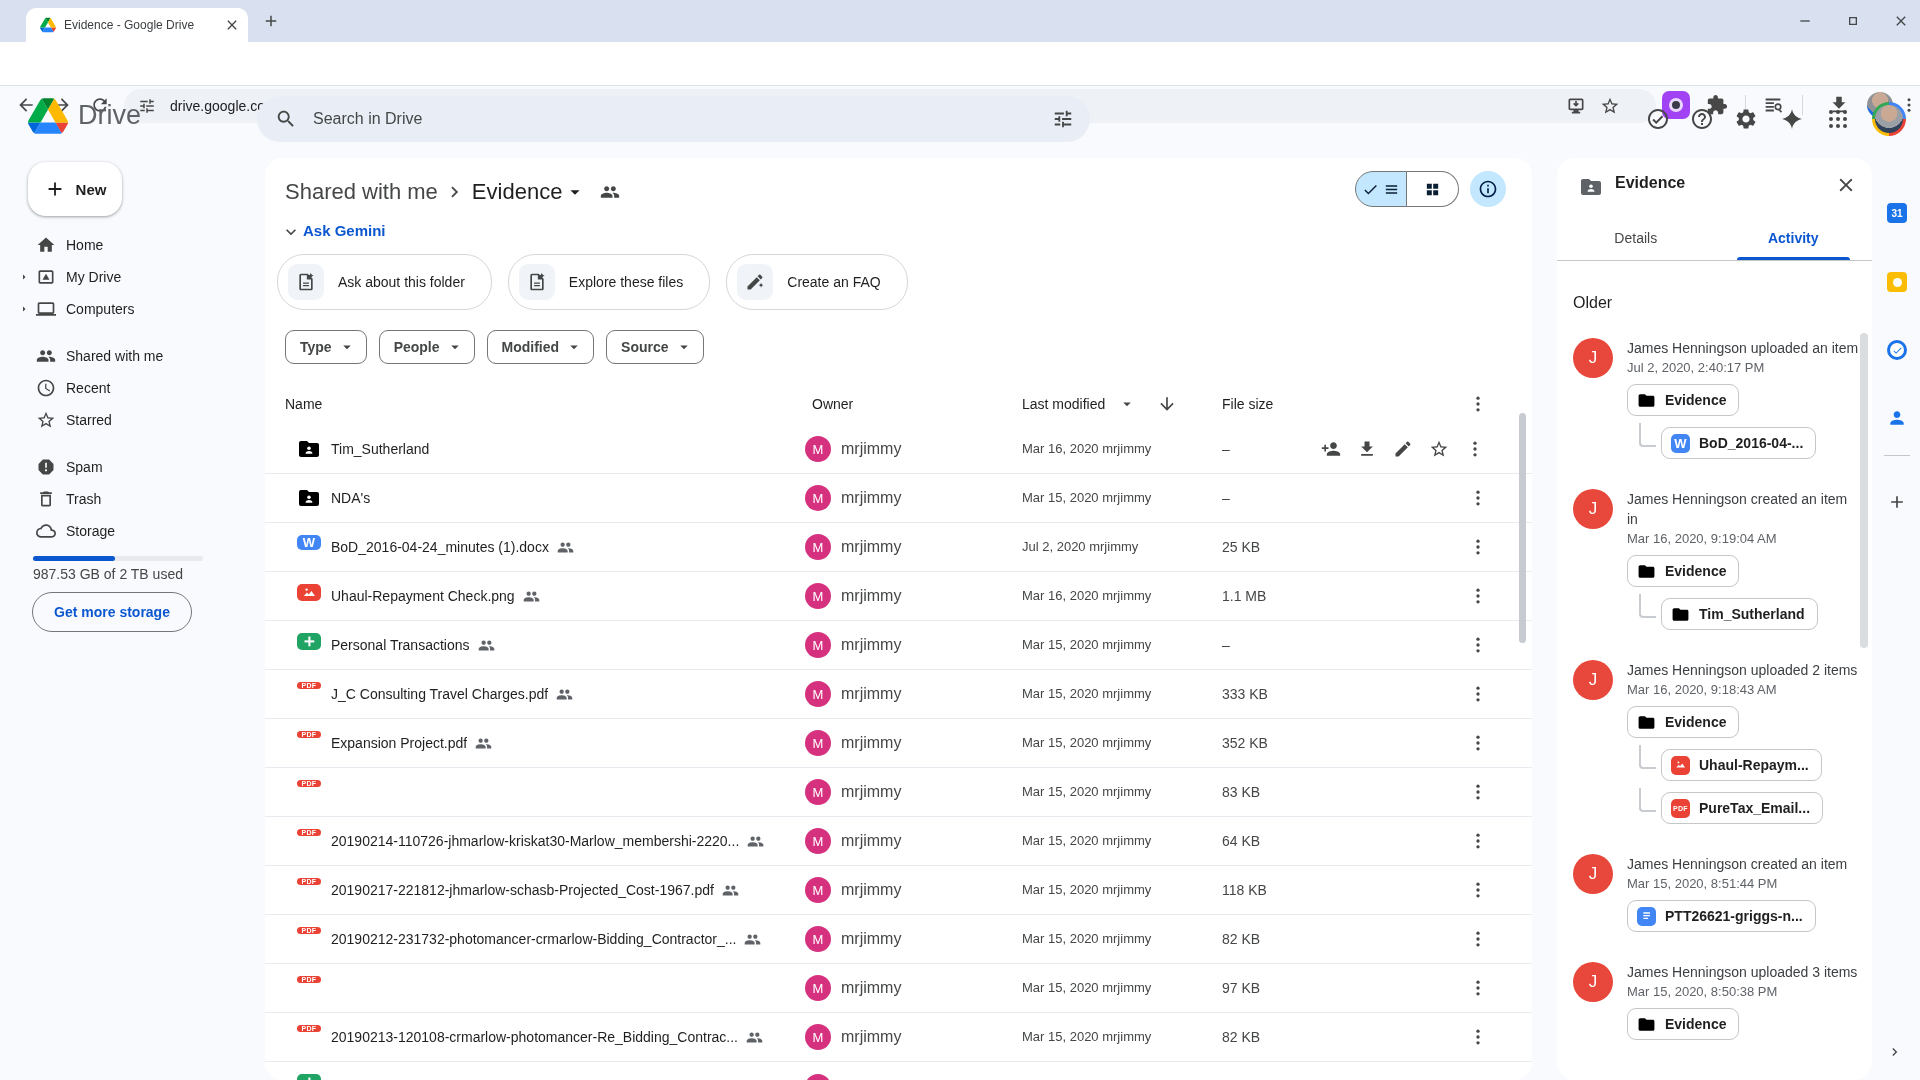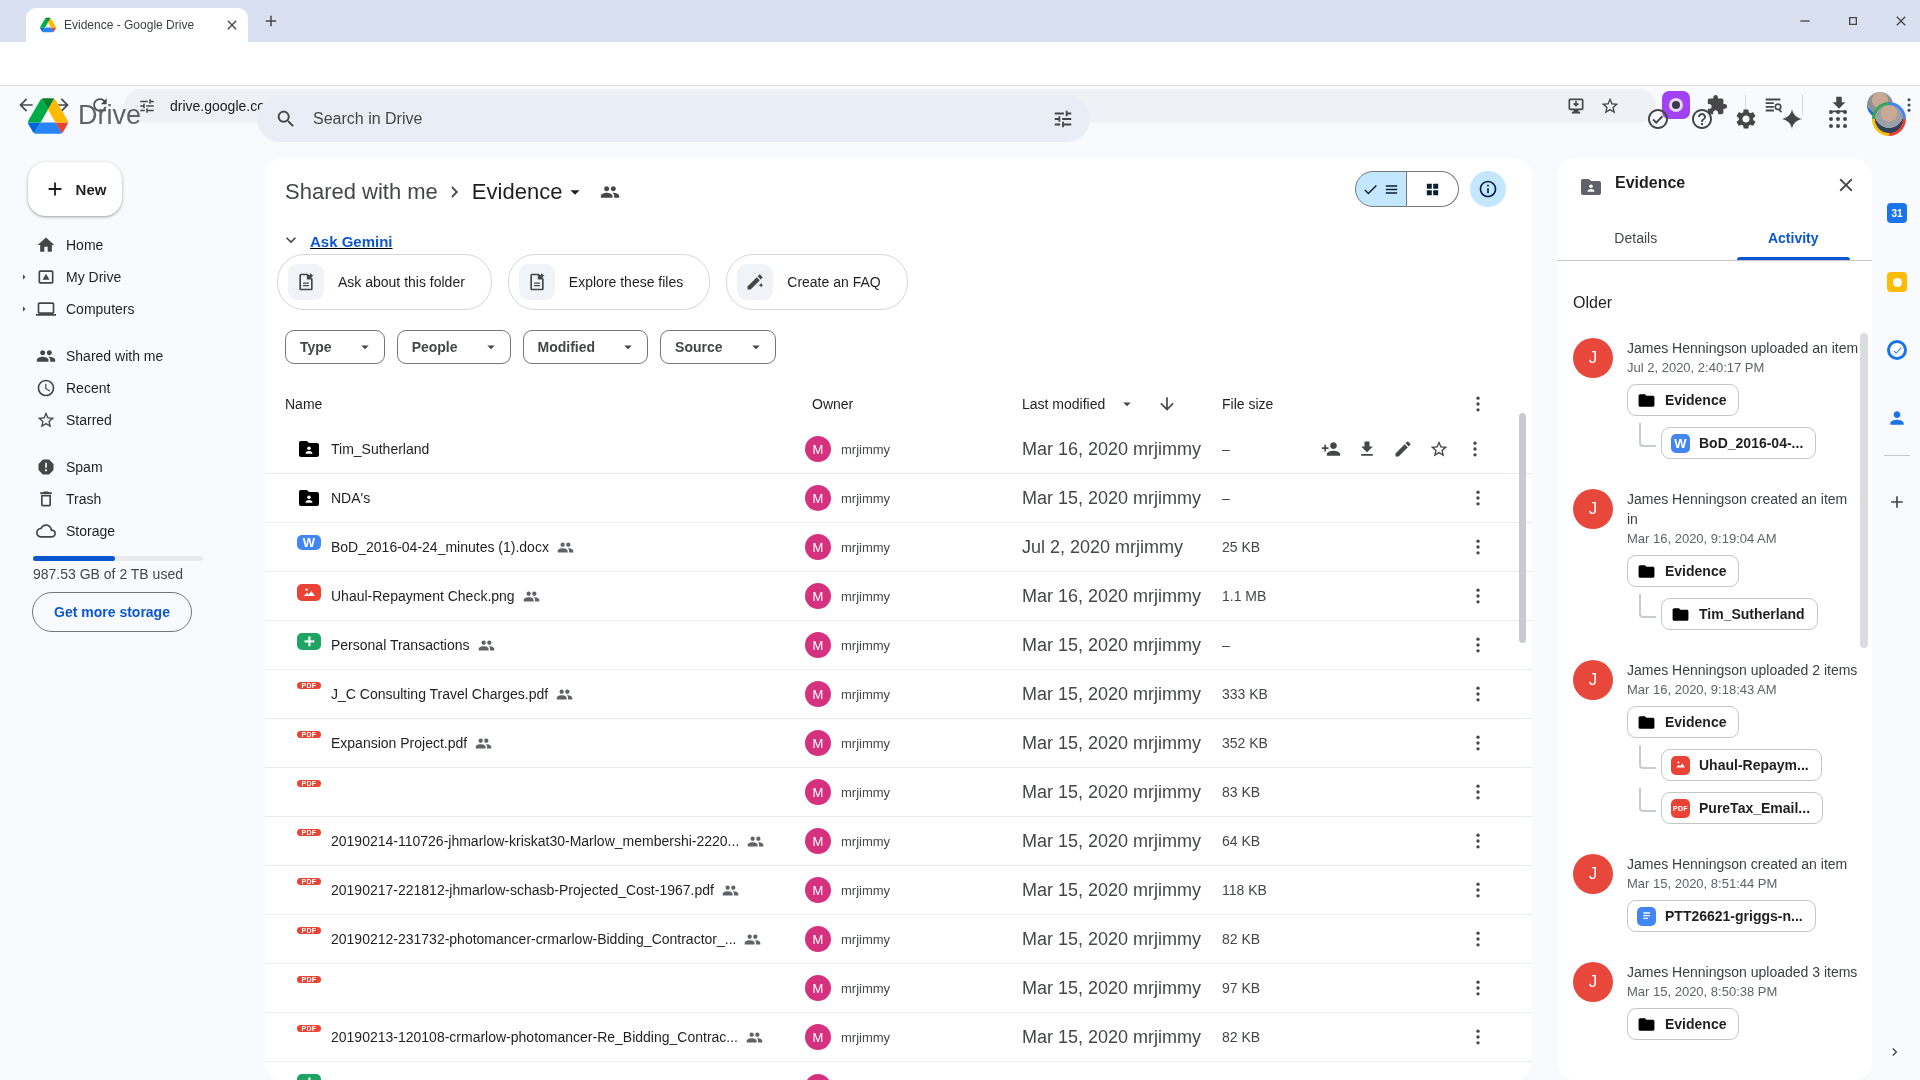--- a/index.html
+++ b/index.html
@@ -61,45 +61,45 @@
   .crumb-cur{font-size:22px;color:#1F1F1F;display:flex;align-items:center;}
   .crumb-dd{width:22px;height:22px;color:#1F1F1F;margin-left:2px;}
   .crumb-people{width:20px;height:20px;color:#444746;margin-left:14px;}
   .view-toggle{position:absolute;left:1090px;top:13px;height:36px;display:flex;}
   .seg{width:52px;height:36px;box-sizing:border-box;border:1px solid #747775;display:flex;align-items:center;justify-content:center;gap:4px;}
   .seg.sel{background:#C2E7FF;border-radius:18px 0 0 18px;}
   .seg.right{border-left:none;border-radius:0 18px 18px 0;background:#fff;}
   .seg .si{width:17px;height:17px;color:#0B1F33;}
   .info-btn{position:absolute;left:1205px;top:13px;width:36px;height:36px;border-radius:50%;background:#C2E7FF;display:flex;align-items:center;justify-content:center;}
   .info-btn .si{width:20px;height:20px;color:#041E49;}
-  .gemini-row{position:absolute;left:16px;top:64px;height:28px;display:flex;align-items:flex-end;gap:9px;text-decoration:underline;}
+  .gemini-row{position:absolute;left:16px;top:64px;height:28px;display:flex;align-items:flex-start;gap:2px;}
   .gemini-chevron{width:20px;height:20px;color:#444746;}
   .gemini-lbl{font-size:15px;font-weight:bold;color:#0B57D0;}
   .sugg-row{position:absolute;left:12px;top:96px;display:flex;gap:16px;}
   .sugg-card{height:54px;border:1px solid #D3D7DC;border-radius:27px;background:#fff;display:flex;align-items:center;padding:0 26px 0 10px;gap:14px;}
   .sugg-ico{width:36px;height:36px;border-radius:9px;background:#F0F4F9;display:flex;align-items:center;justify-content:center;}
   .sugg-ico .si{width:20px;height:20px;color:#444746;}
   .sugg-lbl{font-size:14px;color:#1F1F1F;}
   .chips-row{position:absolute;left:20px;top:172px;display:flex;gap:12px;}
-  .f-chip{height:34px;box-sizing:border-box;border:1px solid #747775;border-radius:9px;background:#fff;display:flex;align-items:center;padding:0 10px 0 14px;gap:24px;}
+  .f-chip{height:34px;box-sizing:border-box;border:1px solid #747775;border-radius:9px;background:#fff;display:flex;align-items:center;padding:0 10px 0 14px;gap:6px;}
   .f-chip .lbl{font-size:14px;color:#444746;font-weight:bold;}
   .f-chip .dd{width:18px;height:18px;color:#444746;}
   .thead{position:absolute;left:0;top:225px;width:1267px;height:42px;border-bottom:1px solid #DADCE0;font-size:14px;color:#1F1F1F;}
   .thead .cell{position:absolute;top:0;height:42px;line-height:42px;}
   .th-caret{position:absolute;width:18px;height:18px;color:#444746;top:12px;}
   .rows{position:absolute;left:0;top:267px;width:1267px;}
   .file-row{position:relative;height:48px;border-bottom:1px solid #E7EAEE;background:#fff;}
   .fr-icon{position:absolute;left:32px;top:12px;width:24px;height:24px;}
   .fr-name{position:absolute;left:66px;top:0;height:48px;display:flex;align-items:center;gap:8px;max-width:440px;}
   .fr-name .nm{font-size:14px;color:#1F1F1F;white-space:nowrap;overflow:hidden;text-overflow:clip;}
   .fr-shared{width:17px;height:17px;color:#5F6368;flex:none;}
   .fr-owner{position:absolute;left:540px;top:0;height:48px;display:flex;align-items:center;gap:10px;}
   .fr-avatar{width:26px;height:26px;border-radius:50%;color:#fff;font-size:13px;display:flex;align-items:center;justify-content:center;}
-  .fr-owner .ow{font-size:13px;color:#444746;}
-  .fr-mod{position:absolute;left:757px;top:0;height:48px;line-height:48px;font-size:18px;color:#444746;white-space:nowrap;}
+  .fr-owner .ow{font-size:16px;color:#444746;}
+  .fr-mod{position:absolute;left:757px;top:0;height:48px;line-height:48px;font-size:13px;color:#444746;white-space:nowrap;}
   .fr-size{position:absolute;left:957px;top:0;height:48px;line-height:48px;font-size:14px;color:#444746;}
   .fr-more{position:absolute;left:1203px;top:14px;width:20px;height:20px;color:#444746;}
   .fr-actions{position:absolute;left:1056px;top:14px;display:flex;gap:16px;}
   .fr-actions .ai{width:20px;height:20px;color:#444746;}
   .sqico{display:flex;align-items:center;justify-content:center;border-radius:5px;color:#fff;font-weight:bold;width:100%;height:100%;box-sizing:border-box;}
   .sqico.w{font-size:13px;}
   .sqico.pdf{font-size:7px;letter-spacing:.3px;}
   .sqico svg{width:70%;height:70%;fill:#fff;}
   .ficon .foldersvg{width:24px;height:24px;color:#5F6368;}
   .list-scrollbar{position:absolute;left:1254px;top:255px;width:7px;height:230px;border-radius:4px;background:#C7CBD1;}

